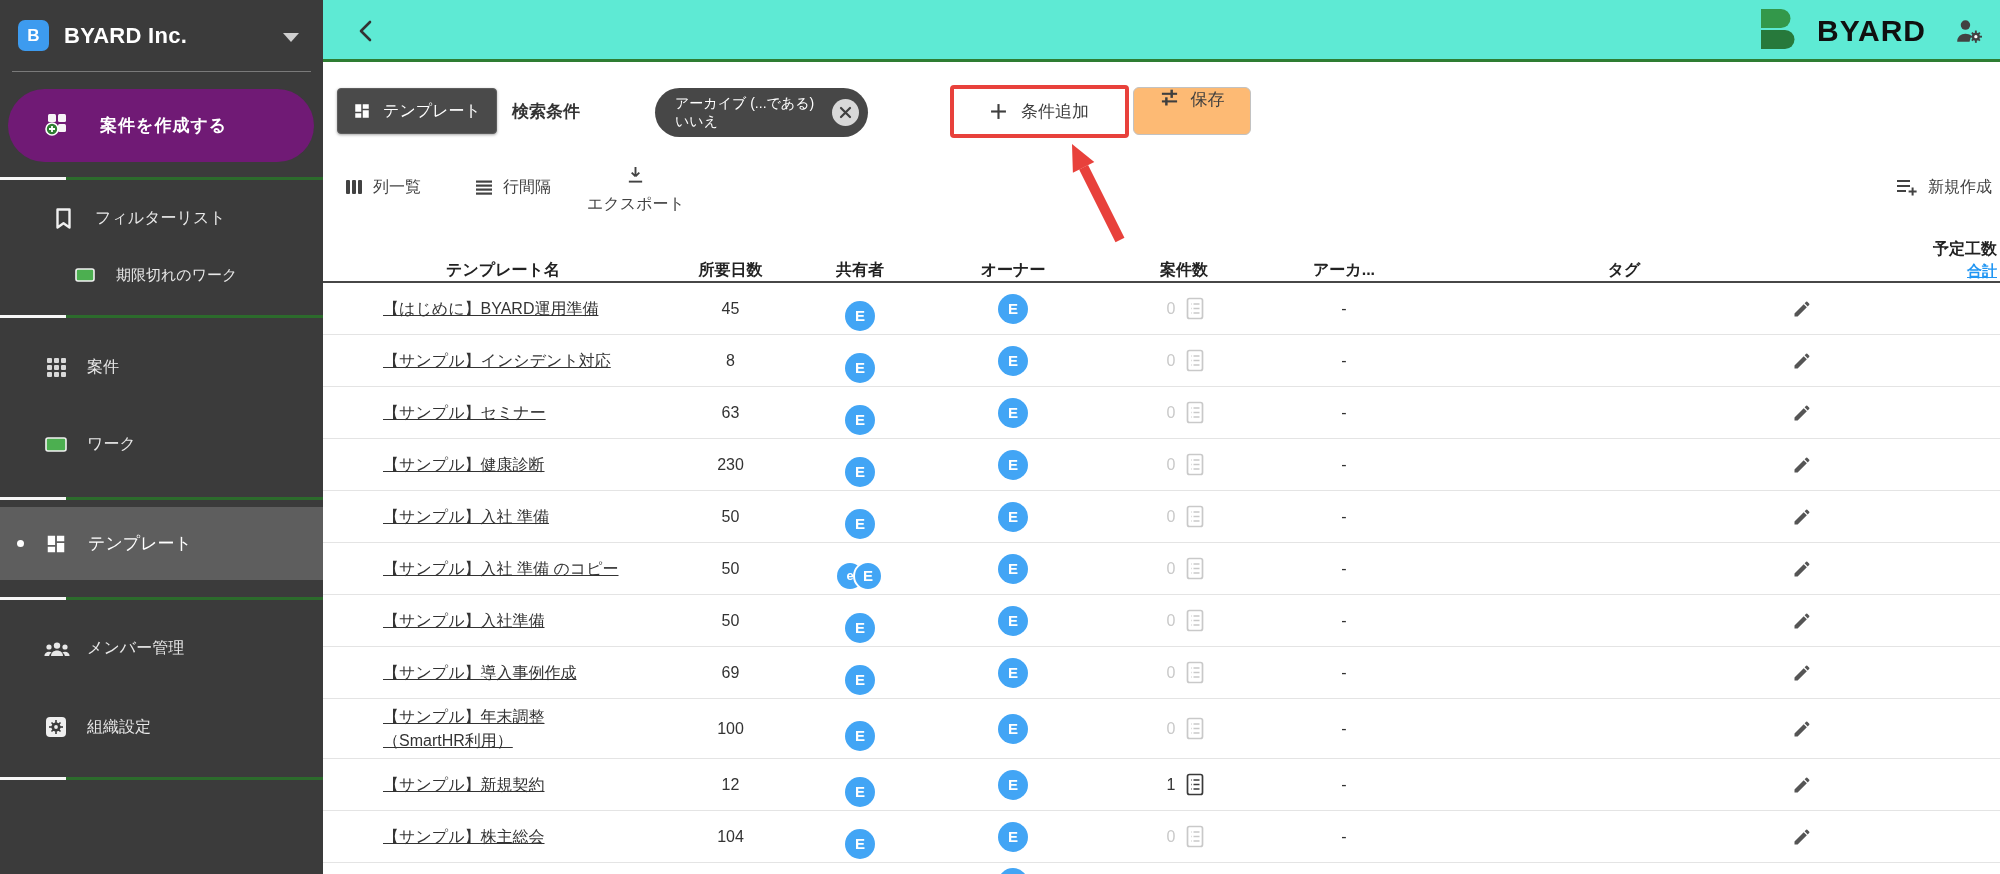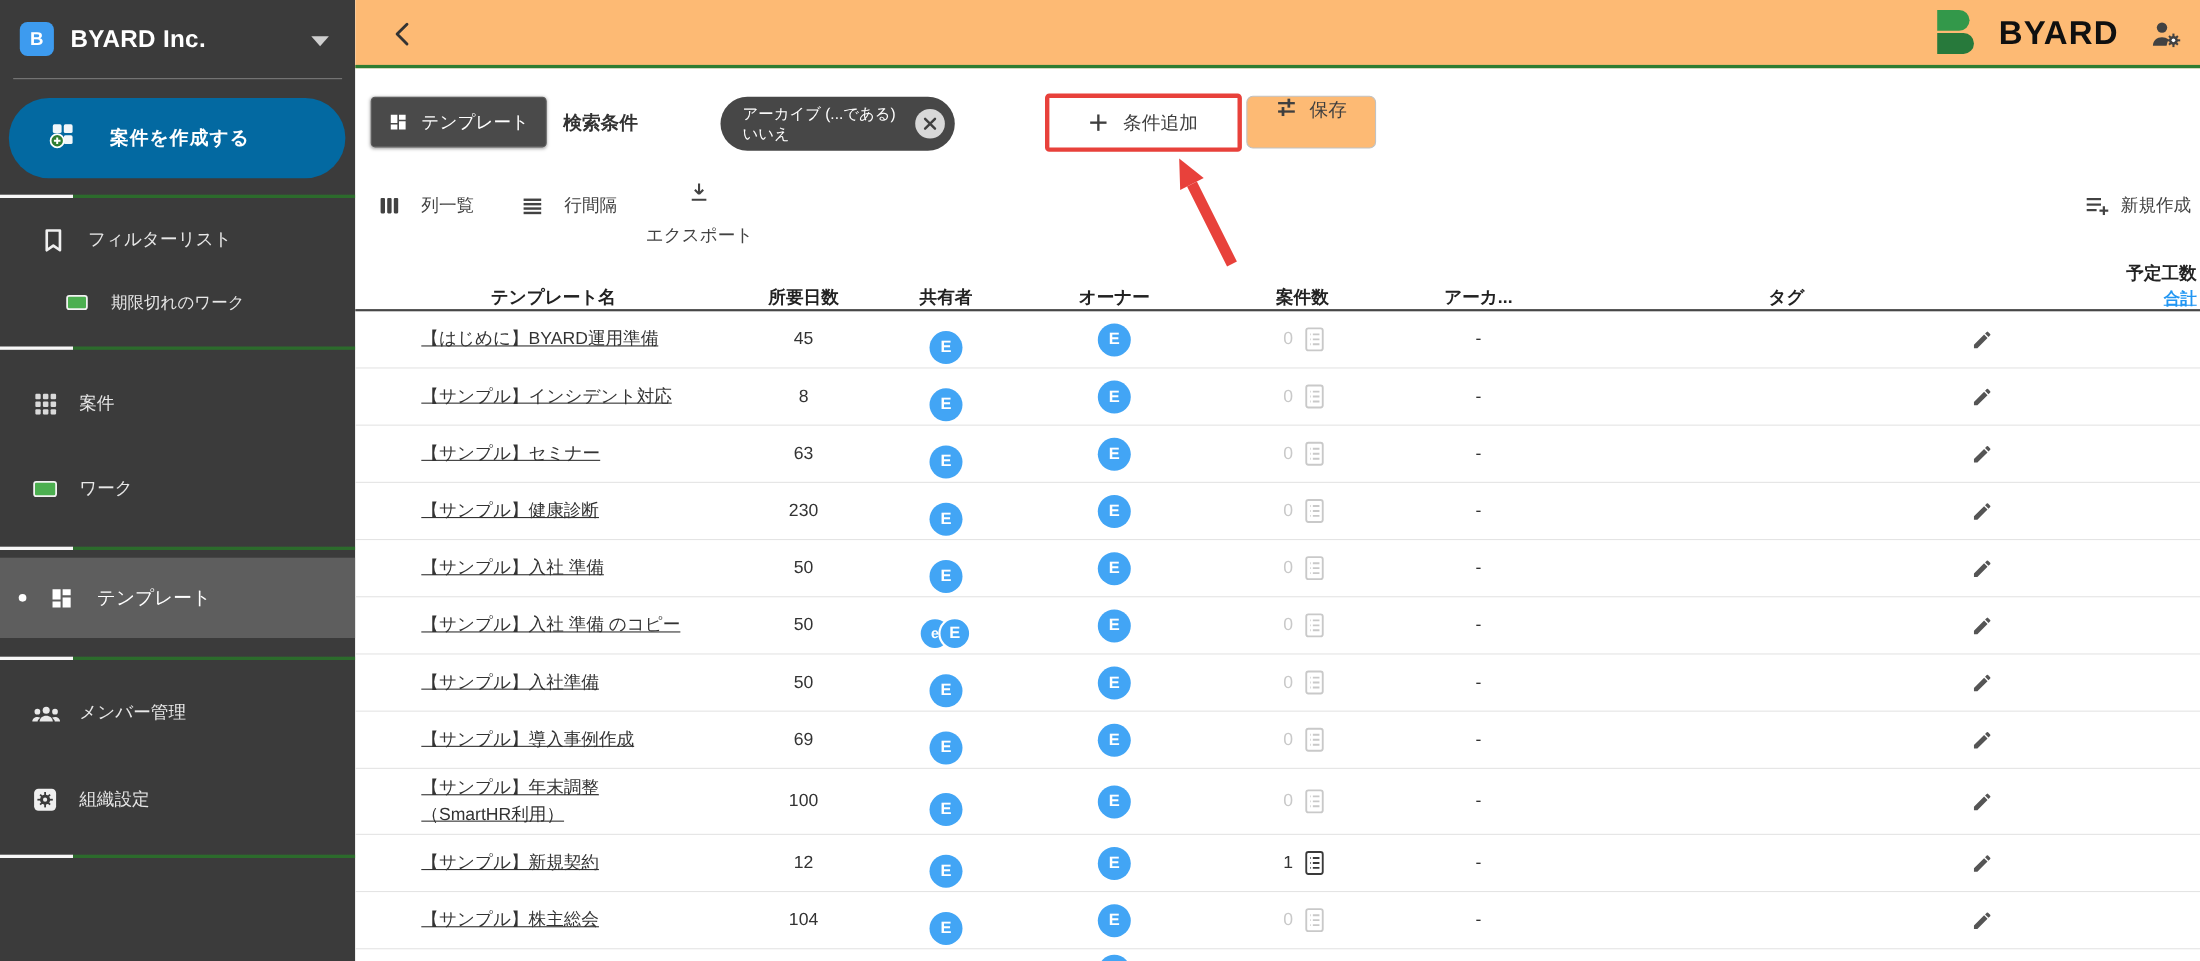--- a/index.html
+++ b/index.html
@@ -8,51 +8,51 @@
   .app { position:relative; width:2000px; height:874px; background:#fff; overflow:hidden; }
 
   
   .sidebar { position:absolute; left:0; top:0; width:323px; height:874px; background:#3b3b3b; }
   .org-header { position:absolute; left:0; top:0; width:323px; height:72px; display:flex; align-items:center; cursor:pointer; }
   .org-badge { position:absolute; left:18px; top:20px; width:31px; height:31px; border-radius:7px; background:#3d9bef; color:#fff; font-weight:bold; font-size:17px; display:flex; align-items:center; justify-content:center; }
   .org-name { position:absolute; left:64px; top:0; height:72px; display:flex; align-items:center; color:#fff; font-size:22px; font-weight:bold; letter-spacing:.3px; }
   .org-caret { position:absolute; left:283px; top:33px; width:0; height:0; border-left:8px solid transparent; border-right:8px solid transparent; border-top:9px solid #cfcfcf; }
   .sb-line { position:absolute; left:12px; top:71px; width:299px; height:1px; background:#7a7a7a; }
 
-  .create-btn { position:absolute; left:8px; top:89px; width:306px; height:73px; border-radius:40px; background:#0369a1; display:flex; align-items:center; padding-left:36px; gap:30px; cursor:pointer; }
+  .create-btn { position:absolute; left:8px; top:89px; width:306px; height:73px; border-radius:40px; background:#701a75; display:flex; align-items:center; padding-left:36px; gap:30px; cursor:pointer; }
   .create-btn .lbl { color:#fff; font-size:17px; font-weight:bold; letter-spacing:1px; }
 
   .sb-divider { position:absolute; left:0; width:323px; height:3px; background:linear-gradient(to right,#f7f7f7 0 66px,#2c6b2c 66px 100%); }
-  .sb-item { position:absolute; left:0; width:323px; height:40px; display:flex; align-items:center; color:#e8e8e8; font-size:16px; cursor:pointer; }
+  .sb-item { position:absolute; left:15px; width:323px; height:40px; display:flex; align-items:center; color:#e8e8e8; font-size:16px; cursor:pointer; }
   .sb-item .ico { position:absolute; display:flex; align-items:center; }
   .sb-item .lbl { position:absolute; }
   .sb-active { position:absolute; left:0; top:507px; width:323px; height:73px; background:#5e5e5e; display:flex; align-items:center; color:#fff; font-size:17px; cursor:pointer; }
   .sb-active .dot { position:absolute; left:17px; width:7px; height:7px; border-radius:50%; background:#fff; }
   .sb-active .ico { position:absolute; left:45px; display:flex; }
   .sb-active .lbl { position:absolute; left:88px; }
 
   
   .main { position:absolute; left:323px; top:0; width:1677px; height:874px; background:#fff; }
-  .topbar { position:absolute; left:0; top:0; width:1677px; height:62px; border-bottom:3px solid #2e7d32; background:#fdba74;text-align:right; }
+  .topbar { position:absolute; left:0; top:0; width:1677px; height:62px; border-bottom:3px solid #2e7d32; background:#5eead4;text-align:right; }
   .back-btn { position:absolute; left:28px; top:16px; width:30px; height:30px; display:flex; align-items:center; justify-content:center; cursor:pointer; }
   .brand { position:absolute; right:16px; top:0; height:62px; display:flex; align-items:center; gap:20px; }
   .brand-text { font-size:30px; font-weight:800; color:#101010; letter-spacing:1px; }
 
   
   .view-btn { position:absolute; left:14px; top:88px; width:160px; height:46px; background:#4a4a4a; border:1px solid #5d5d5d; border-radius:4px; box-shadow:0 1px 3px rgba(0,0,0,.35); color:#fff; font-size:16px; display:flex; align-items:center; justify-content:center; gap:12px; cursor:pointer; }
   .search-label { position:absolute; left:189px; top:88px; height:46px; display:flex; align-items:center; color:#333; font-size:17px; font-weight:bold; }
   .filter-chip { position:absolute; left:332px; top:88px; width:213px; height:49px; background:#474747; border-radius:25px; color:#fff; font-size:14px; display:flex; align-items:center; padding:0 44px 0 20px; cursor:pointer; }
   .chip-close { position:absolute; right:9px; top:11px; width:27px; height:27px; border-radius:50%; background:#d8d8d8; display:flex; align-items:center; justify-content:center; cursor:pointer; }
   .anno-box { position:absolute; left:627px; top:85px; width:179px; height:53px; border:4px solid #e8413b; border-radius:4px; display:flex; align-items:center; justify-content:center; }
   .add-cond-btn { display:flex; align-items:center; gap:14px; color:#3f3f3f; font-size:17px; cursor:pointer; background:none; border:none; font-family:inherit; }
   .save-btn { position:absolute; left:810px; top:87px; width:118px; height:48px; background:#fdba74; border:1.5px solid #c2c2c2; border-radius:6px; display:flex; justify-content:center; gap:12px; color:#3f3f3f; font-size:17px; cursor:pointer; }
   .anno-arrow { position:absolute; left:727px; top:132px; pointer-events:none; }
 
   
-  .tool2 { position:absolute; top:165px; height:44px; display:flex; align-items:center; gap:20px; color:#424242; font-size:16px; cursor:pointer; }
+  .tool2 { position:absolute; top:165px; height:44px; display:flex; align-items:center; gap:10px; color:#424242; font-size:16px; cursor:pointer; }
   .t-columns { left:22px; } .t-rows { left:152px; } .t-export { left:264px;flex-direction:column; }
   .t-new { position:absolute; top:165px; right:8px; height:44px; display:flex; align-items:center; gap:10px; color:#424242; font-size:16px; cursor:pointer; }
 
   
   .thead { position:absolute; left:0; top:222px; width:1677px; height:61px; display:flex; align-items:flex-end; border-bottom:2px solid #474747; font-size:16px; font-weight:bold; color:#222; }
   .tbody { position:absolute; left:0; top:283px; width:1677px; }
   .tr { display:flex; align-items:center; height:52px; border-bottom:1px solid #e4e4e4; font-size:16px; color:#333; }
   .tr.tall { height:60px; }
   .tr.partial { align-items:flex-start; border-bottom:none; }
   .tr.partial .avatar { margin-top:5px; }

